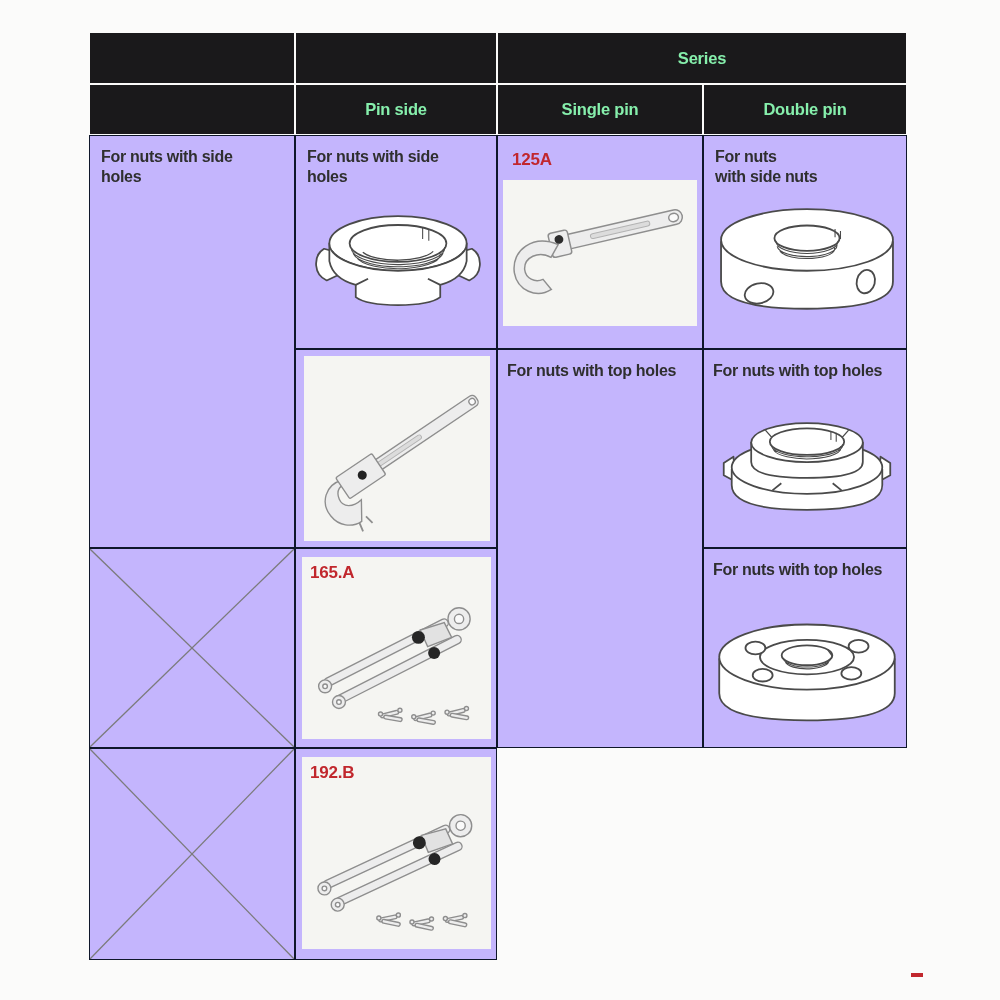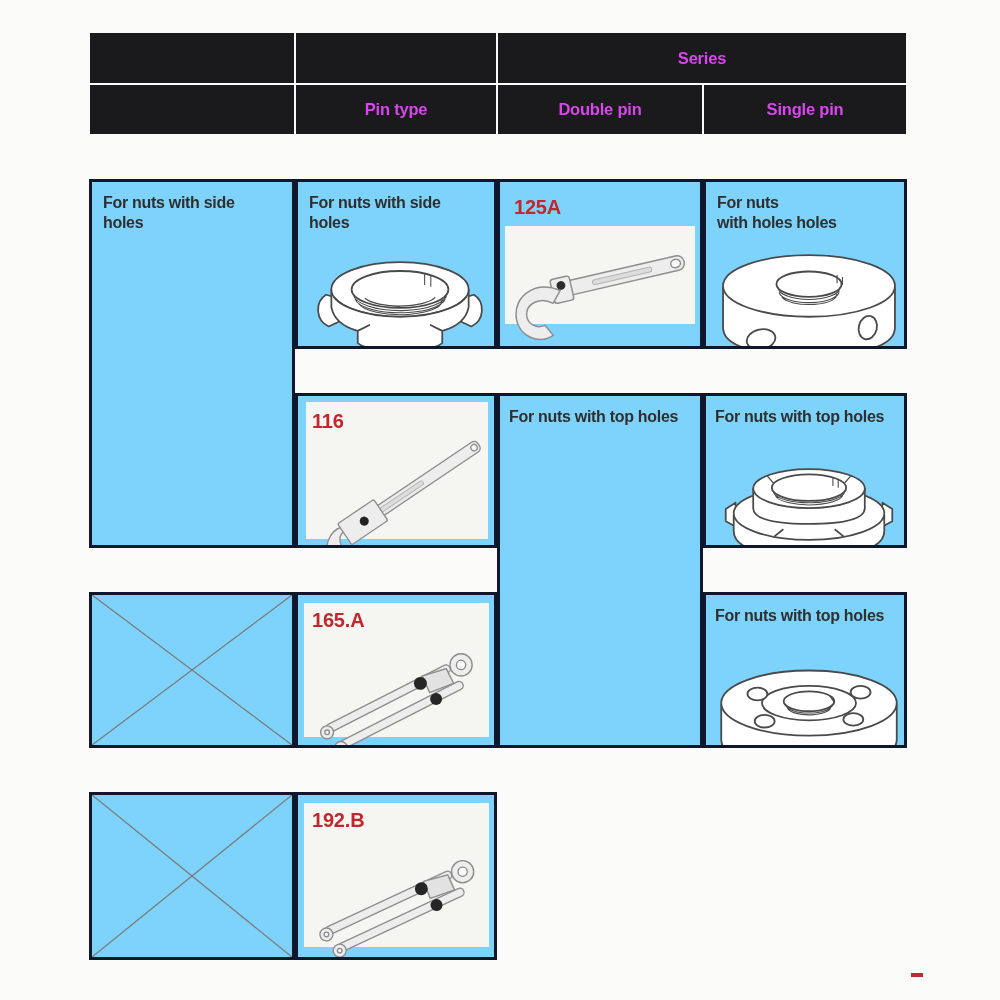--- a/index.html
+++ b/index.html
@@ -2,30 +2,30 @@
 <html><head>
 <meta charset="utf-8">
 <style>
   html,body{margin:0;padding:0;background:#fbfbfa;width:1000px;height:1000px;overflow:hidden;
     font-family:"Liberation Sans","DejaVu Sans",sans-serif;}
   #canvas{position:absolute;left:0;top:0;width:1000px;height:1000px;background:#fbfbfa;}
   #grid{position:absolute;left:89px;top:32px;width:818px;height:928px;display:grid;
     grid-template-columns:206px 202px 206px 204px;
     grid-template-rows:52px 51px 214px 199px 200px 212px;}
   .hcell{background:#1a191b;border:1.5px solid #fbfbfa;display:flex;align-items:center;justify-content:center;
-    color:#d946ef;font-weight:700;font-size:16.5px;letter-spacing:-0.2px;}
-  .bcell{background:#7dd3fc;border:3px solid #0f172a;position:relative;overflow:hidden;margin-top:44px;}
+    color:#86efac;font-weight:700;font-size:16.5px;letter-spacing:-0.2px;}
+  .bcell{background:#c4b5fd;border:1px solid #0f172a;position:relative;overflow:hidden;}
   .span2rows{grid-row:span 2;}
   .span2cols{grid-column:span 2;}
   .lbl{display:block;color:#2f2f2f;font-weight:700;font-size:16px;line-height:1.22;
     letter-spacing:-0.3px;padding:11px 0 0 11px;}
   .lbl.narrow{max-width:160px;}
   .lbl.nowrap{white-space:nowrap;}
   .lbl.preline{white-space:pre-line;}
-  .num{display:block;color:#c1272d;font-weight:700;font-size:20px;letter-spacing:-0.2px;
+  .num{display:block;color:#c1272d;font-weight:700;font-size:17px;letter-spacing:-0.2px;
     padding:14px 0 0 14px;position:relative;z-index:3;}
   .art{position:absolute;z-index:2;}
   .photo{position:absolute;background:#f5f5f2;z-index:1;}
   .xmark{position:absolute;inset:0;width:100%;height:100%;}
   #red-dash{position:absolute;left:911px;top:973px;width:12px;height:4px;background:#c1272d;}
 </style>
 </head>
 <body>
 
 <svg width="0" height="0" style="position:absolute" aria-hidden="true">
@@ -179,27 +179,27 @@
   <div id="grid">
 
     <div class="hcell"></div>
     <div class="hcell"></div>
     <div class="hcell span2cols">
       <span>Series</span>
     </div>
 
     <div class="hcell"></div>
     <div class="hcell">
-      <span>Pin type</span>
+      <span>Pin side</span>
+    </div>
+    <div class="hcell">
+      <span>Single pin</span>
     </div>
     <div class="hcell">
       <span>Double pin</span>
-    </div>
-    <div class="hcell">
-      <span>Single pin</span>
     </div>
 
     <div class="bcell span2rows">
       <span class="lbl narrow">For nuts with side holes</span>
     </div>
 
     <div class="bcell">
       <span class="lbl narrow">For nuts with side holes</span>
       <svg class="art" style="left:14px;top:62px;width:176px;height:142px">
           <use href="#nut-slotted"></use>
@@ -208,27 +208,26 @@
     <div class="bcell">
       <span class="num">125A</span>
       <div class="photo" style="left:5px;top:44px;right:5px;bottom:22px"></div>
       <svg class="art" style="left:4px;top:42px;width:196px;height:118px">
           <use href="#hook-wrench"></use>
         </svg>
     </div>
 
     <div class="bcell">
       <span class="lbl preline">For nuts
-with holes holes</span>
+with side nuts</span>
       <svg class="art" style="left:8px;top:64px;width:190px;height:127px">
           <use href="#nut-sideholes"></use>
         </svg>
     </div>
     <div class="bcell">
-      <span class="num">116</span>
       <div class="photo" style="left:8px;top:6px;right:6px;bottom:6px"></div>
       <svg class="art" style="left:14px;top:24px;width:178px;height:172px">
           <use href="#steep-hook"></use>
         </svg>
     </div>
 
     <div class="bcell span2rows">
       <span class="lbl nowrap" style="padding-left:9px">For nuts with top holes</span>
     </div>
 

